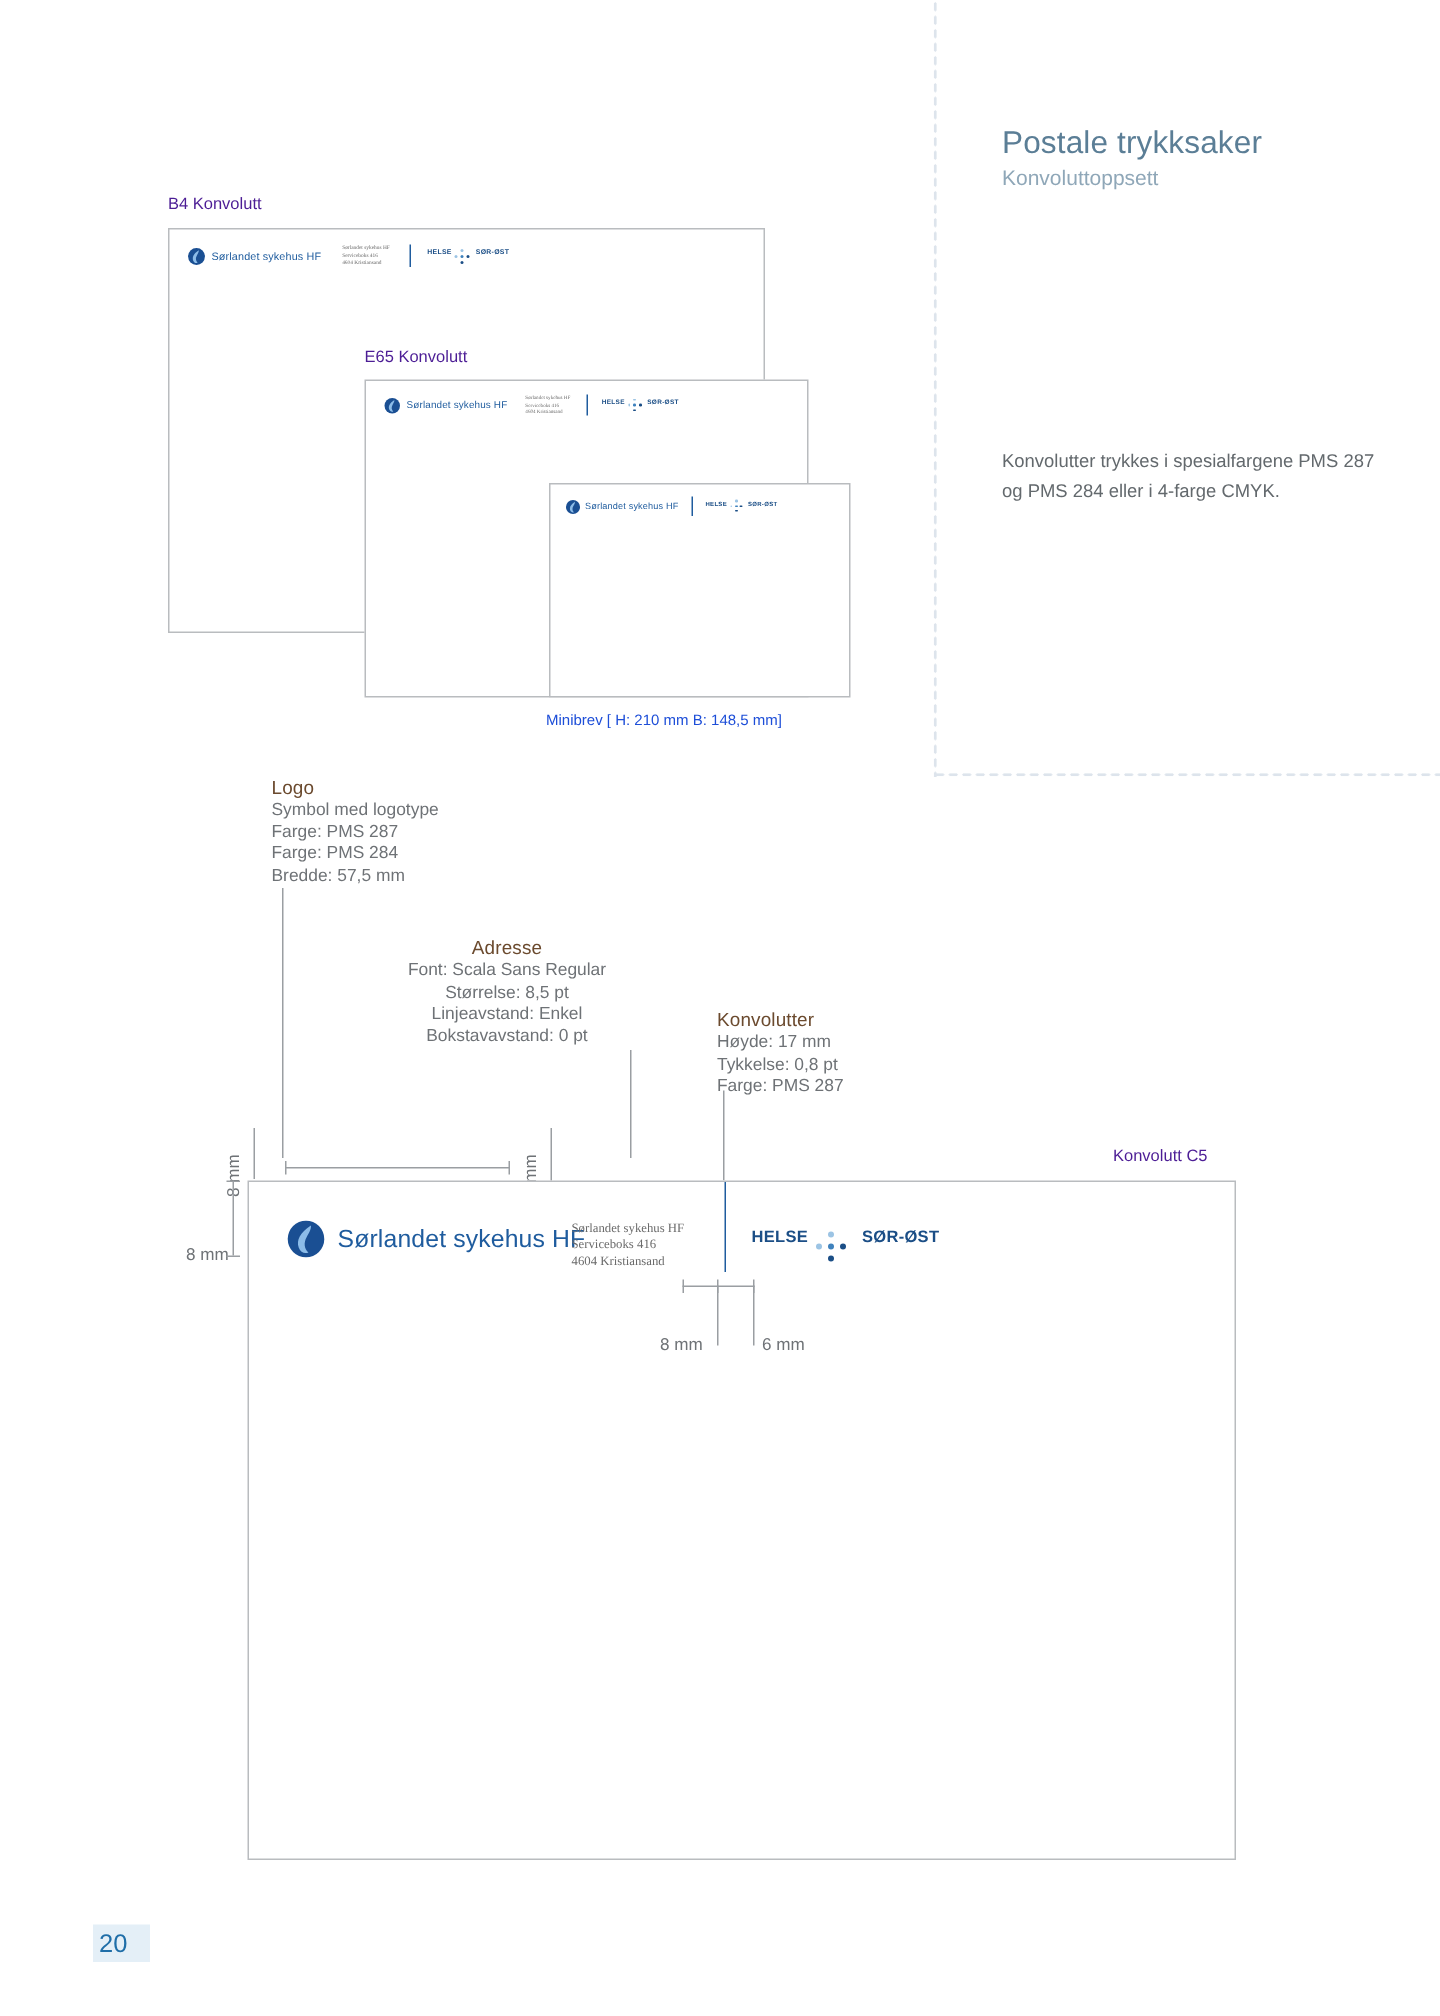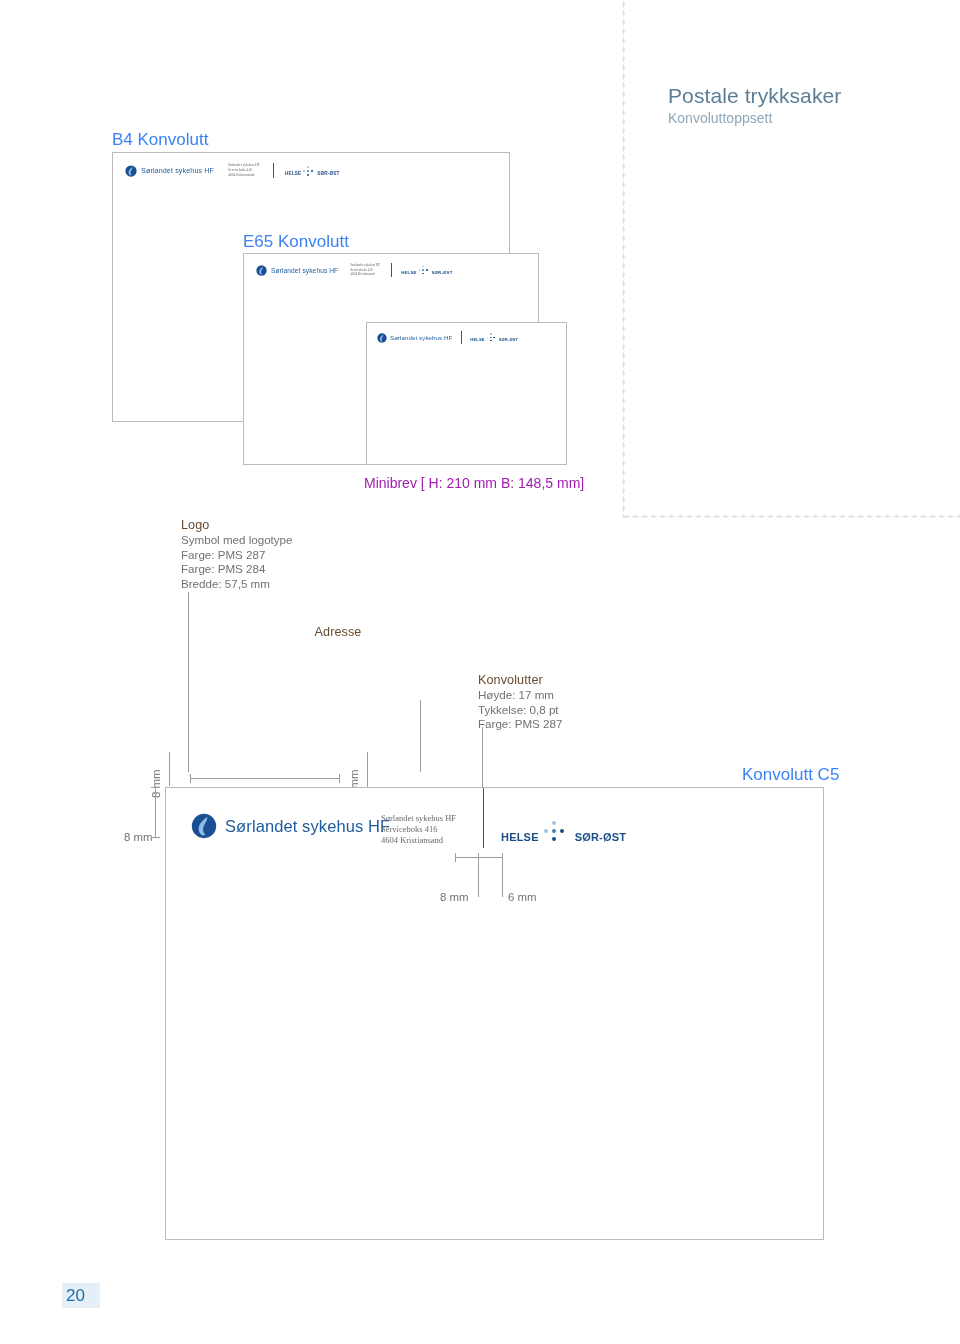--- a/index.html
+++ b/index.html
@@ -55,30 +55,30 @@
 
   .sshf-word{
     color:#1f5c9e;font-family:"Liberation Sans",sans-serif;
     white-space:nowrap;letter-spacing:.1px;
   }
   .addr-mini{
     color:#6b6b6b;line-height:1.32;white-space:pre-line;
     font-family:"Liberation Serif",serif;
   }
   .vbar{background:#1f5c9e;flex:none;}
-  .hse{display:flex;align-items:flex-end;white-space:nowrap;}
+  .hse{display:flex;align-items:flex-start;white-space:nowrap;}
   .hse .w{color:#1b4e86;font-weight:bold;letter-spacing:.2px;}
   .dots{position:relative;flex:none;}
   .dots i{position:absolute;border-radius:50%;display:block;}
 
   
   .cap{
-    position:absolute;color:#3b82f6;font-size:17px;white-space:nowrap;
-  }
-  .cap-minibrev{color:#a21caf;font-size:14px;}
+    position:absolute;color:#4c1d95;font-size:11px;white-space:nowrap;
+  }
+  .cap-minibrev{color:#1d4ed8;font-size:10px;}
 
   
   .anno{position:absolute;}
   .anno h4{
     margin:0 0 1px 0;font-size:12.6px;font-weight:400;color:#6b4a2e;
     letter-spacing:.1px;
   }
   .anno p{
     margin:0;font-size:11.6px;line-height:14.6px;color:#6e7276;font-weight:400;
     white-space:pre-line;
@@ -113,20 +113,21 @@
 </head>
 <body>
 
 <div class="page">
 
   <div class="dot-v"></div>
   <div class="dot-h"></div>
 
   <div class="title">Postale trykksaker</div>
   <div class="subtitle">Konvoluttoppsett</div>
+  <div class="body-para p2">Konvolutter trykkes i spesialfargene PMS 287 og PMS 284 eller i 4-farge CMYK.</div>
 
   <div class="cap" style="left:112px;top:130px;">B4 Konvolutt</div>
   <div class="env" id="b4-box" style="left:112px;top:152px;width:398px;height:270px;">
     <div class="env-head" style="left:12px;top:10px;">
       <span class="sym">
         <svg width="12" height="12" viewBox="0 0 32 32">
           <circle cx="16" cy="16" r="15" fill="#1a4f93"></circle>
           <path d="M20 5 C11 11 8 17 10 23 C11.5 27 15 28.5 18 27 C14.5 24 14 19 16.5 14.5 C18.5 10.8 20.5 8 20 5 Z" fill="#8cbce8"></path>
         </svg>
       </span>
@@ -207,20 +208,24 @@
     <p>Symbol med logotype
 Farge: PMS 287
 Farge: PMS 284
 Bredde: 57,5 mm</p>
   </div>
 
   <div class="lead lead-v" style="left:188px;top:592px;height:180px;"></div>
 
   <div class="anno right" style="left:258px;top:625px;width:160px;">
     <h4>Adresse</h4>
+    <p>Font: Scala Sans Regular
+Størrelse: 8,5 pt
+Linjeavstand: Enkel
+Bokstavavstand: 0 pt</p>
   </div>
   <div class="lead lead-v" style="left:420px;top:700px;height:72px;"></div>
 
   <div class="anno" style="left:478px;top:673px;">
     <h4>Konvolutter</h4>
     <p>Høyde: 17 mm
 Tykkelse: 0,8 pt
 Farge: PMS 287</p>
   </div>
   <div class="lead lead-v" style="left:482px;top:727px;height:60px;"></div>

